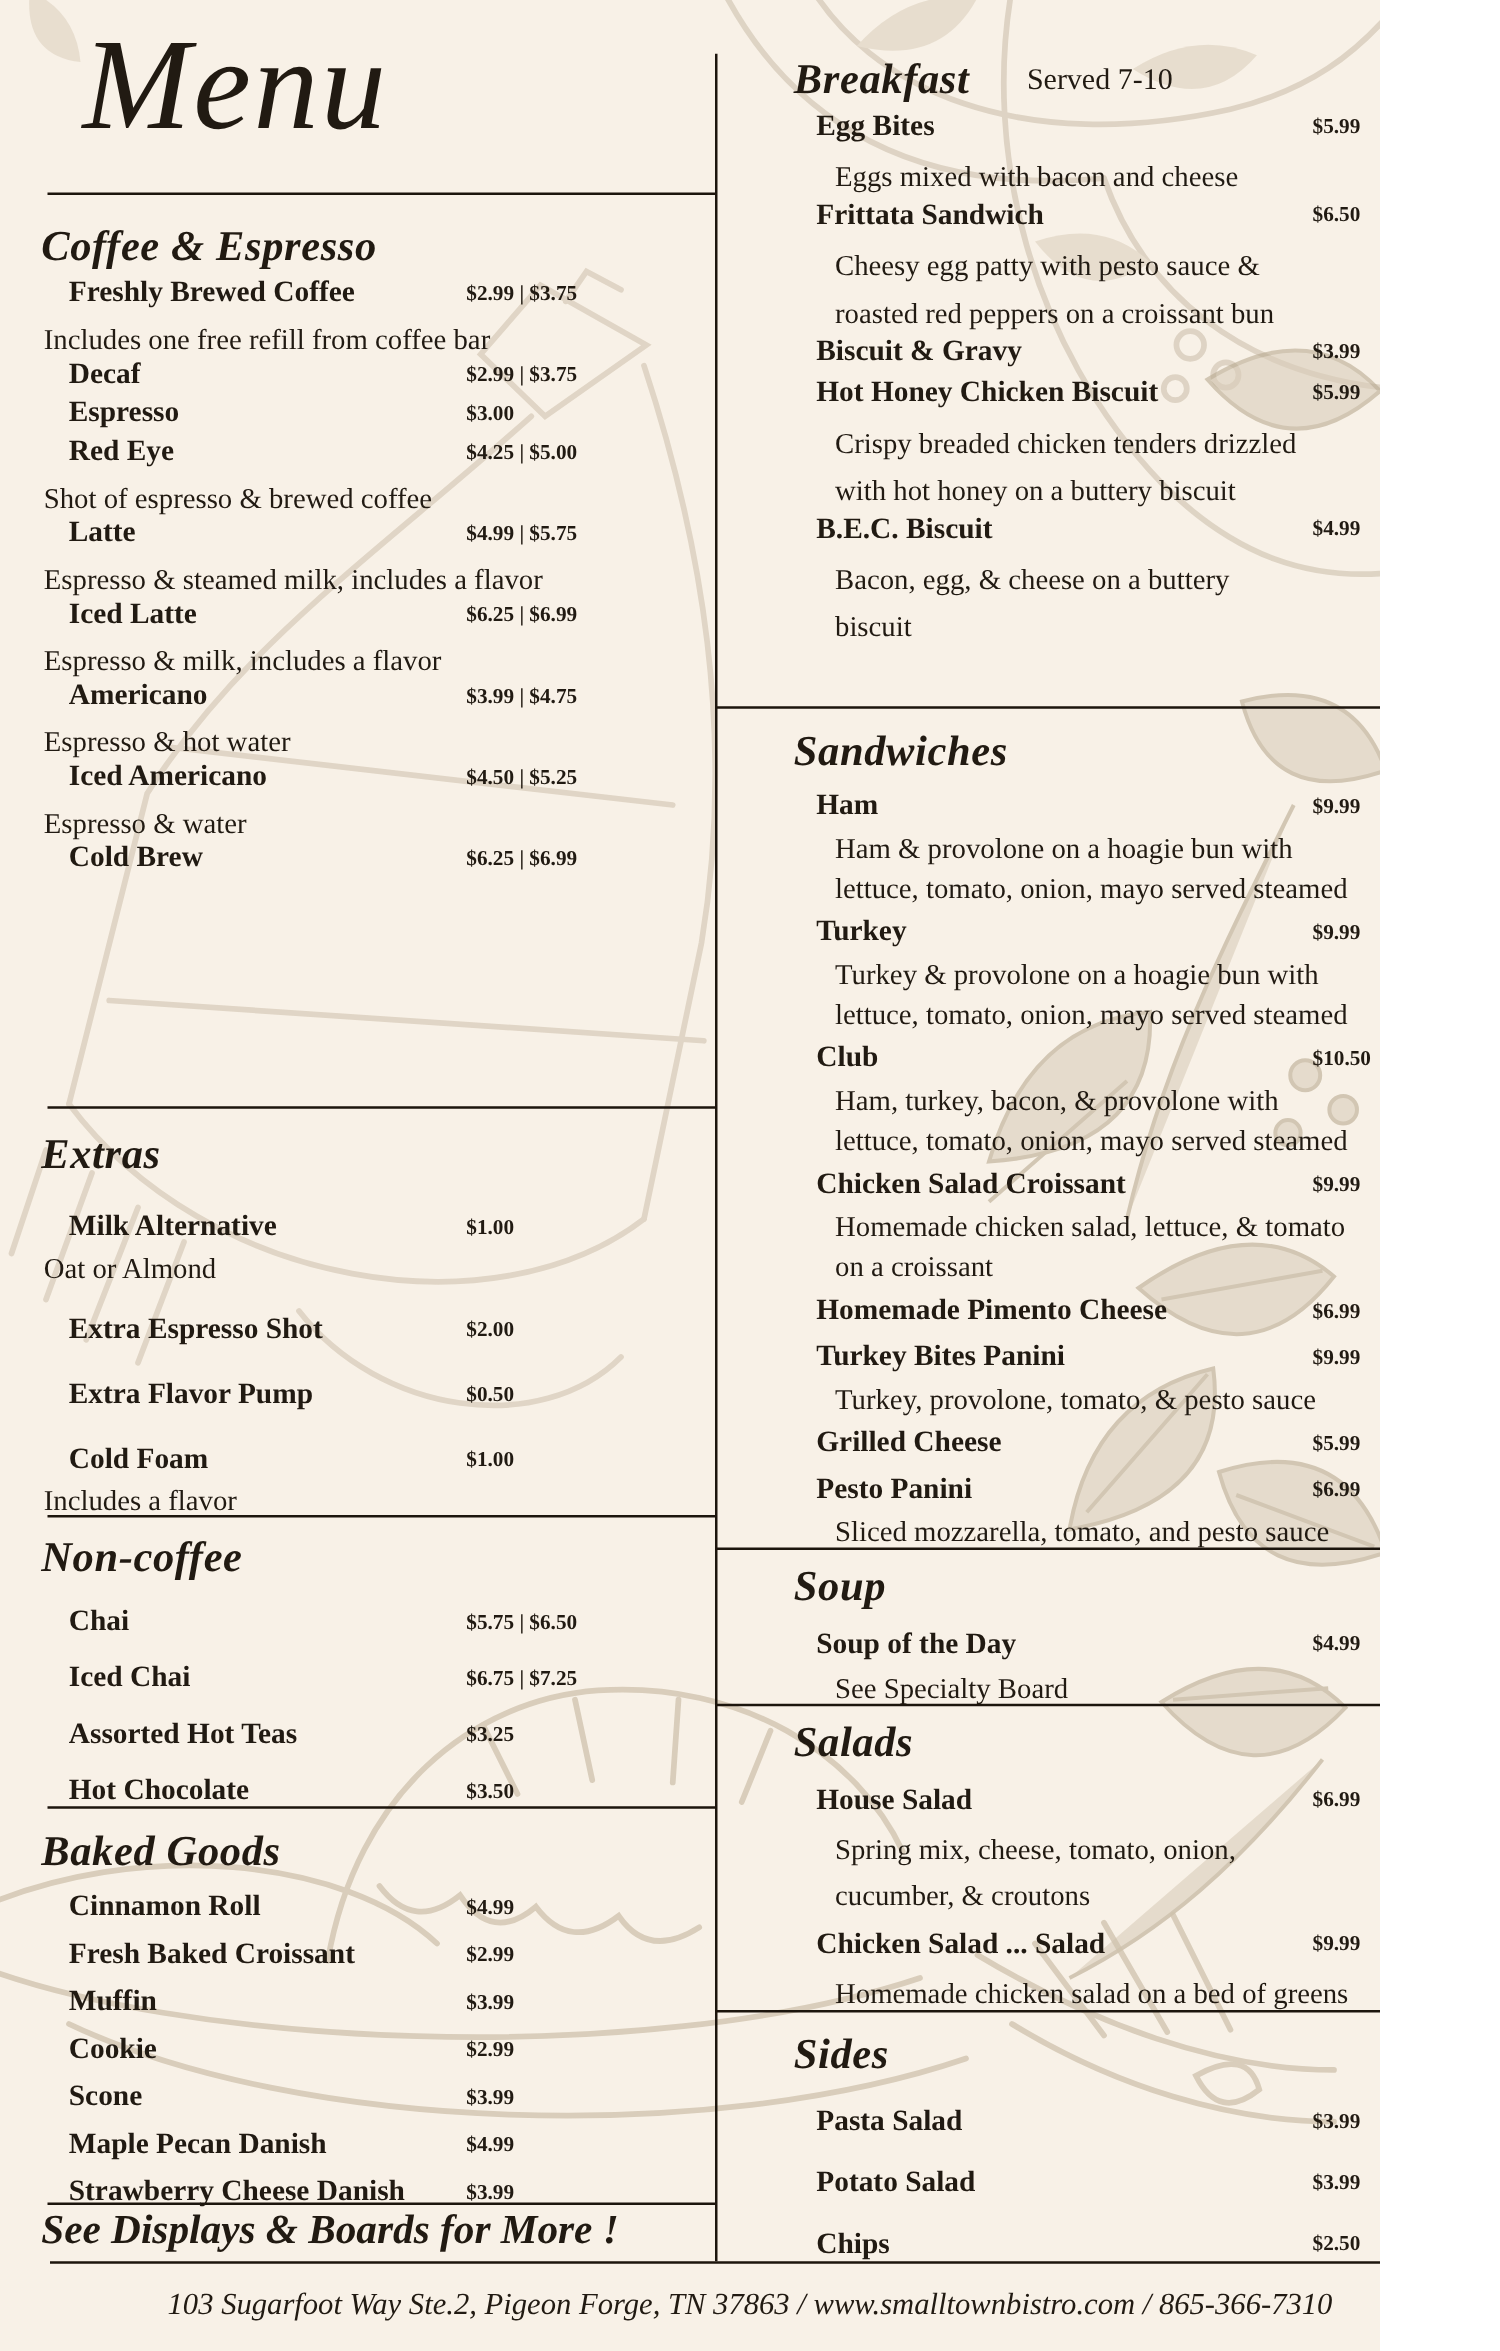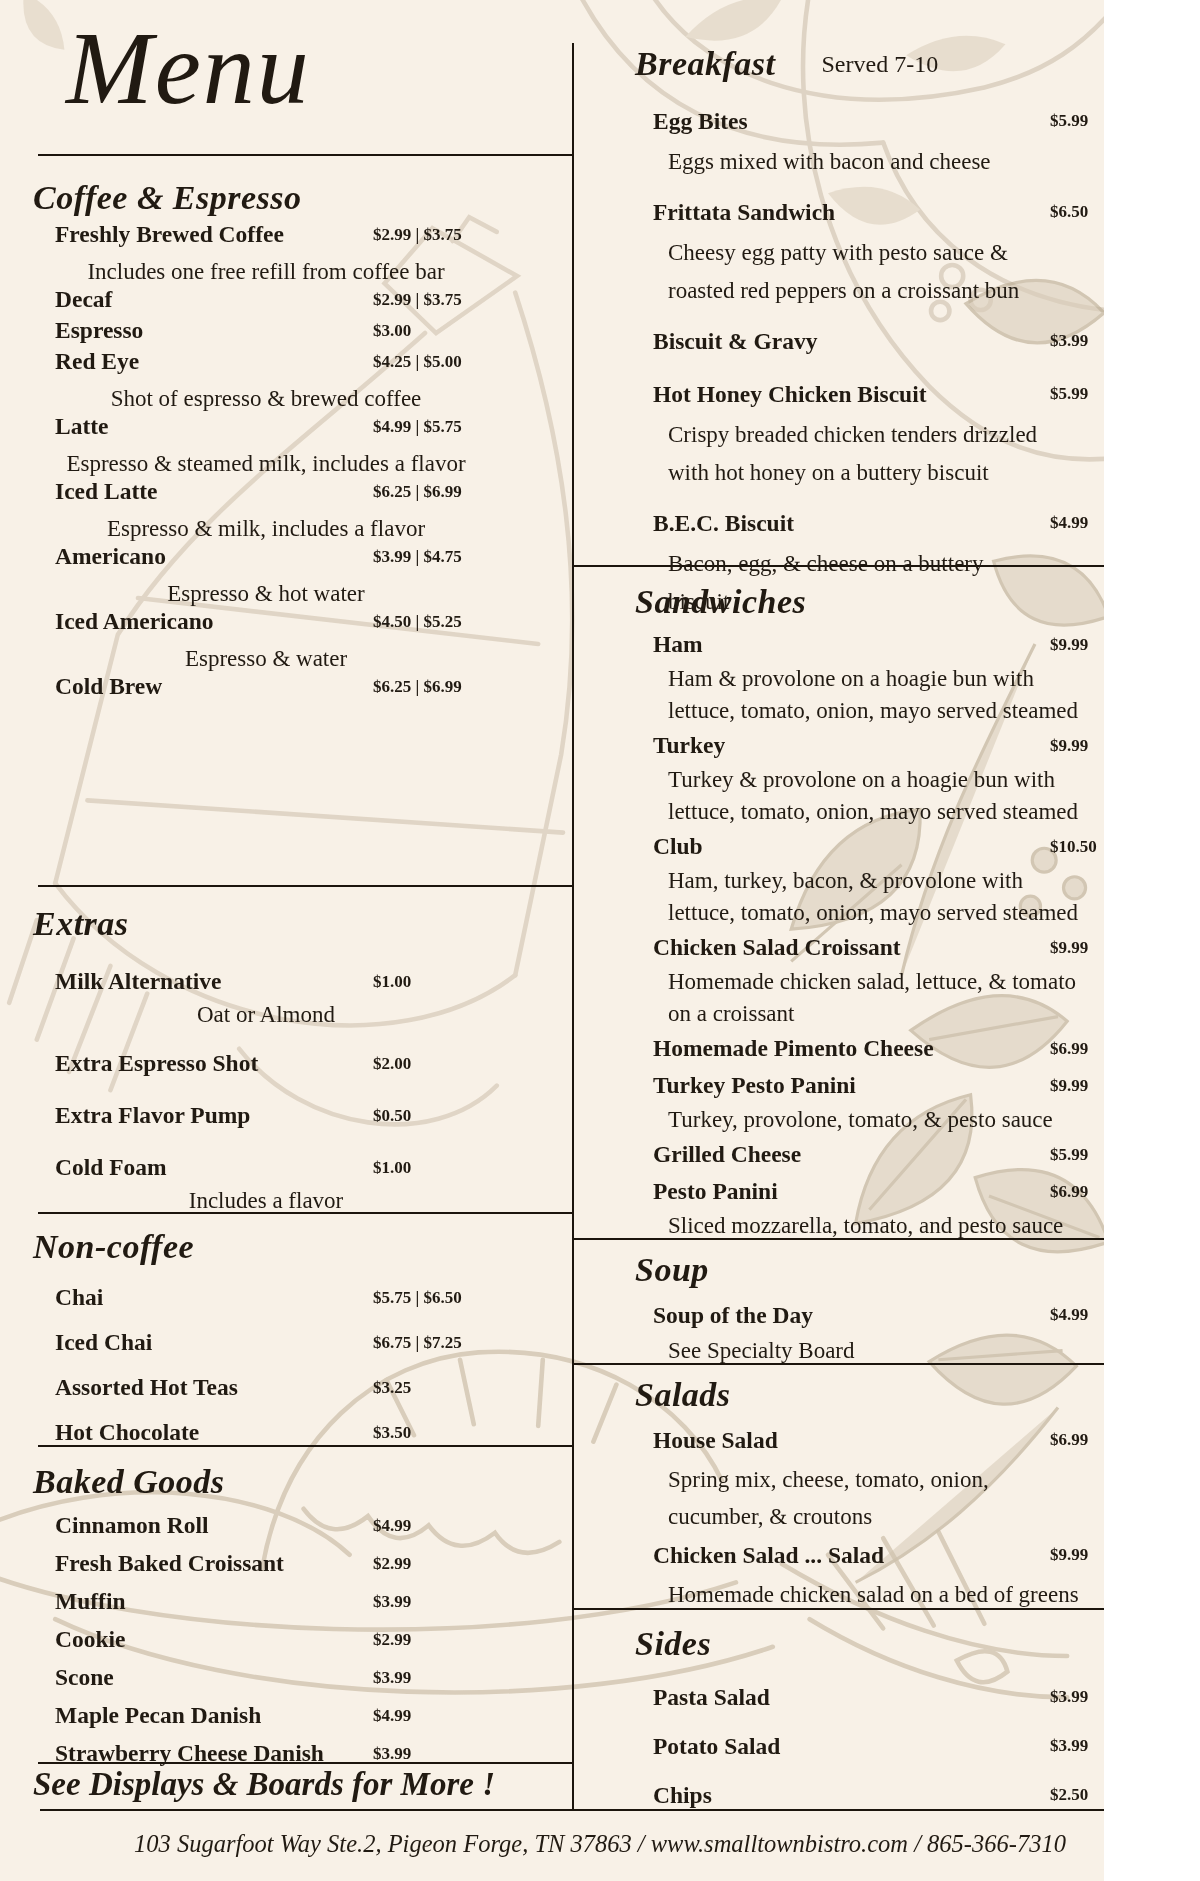--- a/index.html
+++ b/index.html
@@ -39,34 +39,34 @@
   .section h2 .note{font-size:24px;font-weight:400;font-style:normal;margin-left:46px;letter-spacing:0;}
   .item{position:relative;line-height:29px;}
   .item .nm{font-weight:700;font-size:23.5px;}
   .item .pr{position:absolute;top:0;font-weight:700;font-size:17px;white-space:nowrap;}
   .descline{font-size:23px;white-space:nowrap;}
 
   
   .left .section{left:33px;width:512px;}
   .left .item{margin-top:0;margin-left:22px;}
   .left .item .pr{left:318px;}
-  .left .descline{margin:8px 0 0 2px;width:462px;text-align:center;white-space:normal;}
+  .left .descline{margin:8px 0 0 2px;width:462px;white-space:normal;}
   .sec-l1 .item{margin-top:21px;}
   .sec-l1 .descline{margin-top:4px;}
   .sec-l2 .item{margin-top:14px;}
   .sec-l3 .item{margin-top:7px;}
   .sec-l0{top:176px;} .sec-l1{top:902px;} .sec-l2{top:1225px;} .sec-l3{top:1460px;}
 
   
   .right .section{left:635px;width:526px;}
   .right .item{margin-top:10px;margin-left:18px;line-height:30px;}
   .right .item .pr{left:397px;}
   .right .descline{margin:7px 0 0 33px;line-height:30px;}
   .sec-r0{top:42px;}
-  .sec-r0 .item{margin-top:20px;}
+  .sec-r0 .item{margin-top:0;}
   .sec-r0 .descline{margin-top:8px;}
   .sec-r1{top:580px;}
   .sec-r1 .item{margin-top:6px;line-height:29px;}
   .sec-r1 .descline{margin-top:3px;line-height:29px;}
   .sec-r2{top:1248px;}
   .sec-r2 .item{margin-top:8px;}
   .sec-r2 .descline{margin-top:3px;}
   .sec-r3{top:1373px;}
   .sec-r3 .item{margin-top:8px;}
   .sec-r3 .descline{margin-top:7px;}
@@ -238,21 +238,21 @@
           <div class="item"><span class="nm">Turkey</span><span class="pr">$9.99</span></div>
           <div class="descline">Turkey &amp; provolone on a hoagie bun with</div>
           <div class="descline">lettuce, tomato, onion, mayo served steamed</div>
           <div class="item"><span class="nm">Club</span><span class="pr">$10.50</span></div>
           <div class="descline">Ham, turkey, bacon, &amp; provolone with</div>
           <div class="descline">lettuce, tomato, onion, mayo served steamed</div>
           <div class="item"><span class="nm">Chicken Salad Croissant</span><span class="pr">$9.99</span></div>
           <div class="descline">Homemade chicken salad, lettuce, &amp; tomato</div>
           <div class="descline">on a croissant</div>
           <div class="item"><span class="nm">Homemade Pimento Cheese</span><span class="pr">$6.99</span></div>
-          <div class="item"><span class="nm">Turkey Pesto Panini</span><span class="pr">$9.99</span></div>
+          <div class="item"><span class="nm">Turkey Bites Panini</span><span class="pr">$9.99</span></div>
           <div class="descline">Turkey, provolone, tomato, &amp; pesto sauce</div>
           <div class="item"><span class="nm">Grilled Cheese</span><span class="pr">$5.99</span></div>
           <div class="item"><span class="nm">Pesto Panini</span><span class="pr">$6.99</span></div>
           <div class="descline">Sliced mozzarella, tomato, and pesto sauce</div>
         </div>
         <div class="section sec-r2">
           <h2>
             <span>Soup</span>
           </h2>
           <div class="item"><span class="nm">Soup of the Day</span><span class="pr">$4.99</span></div>

